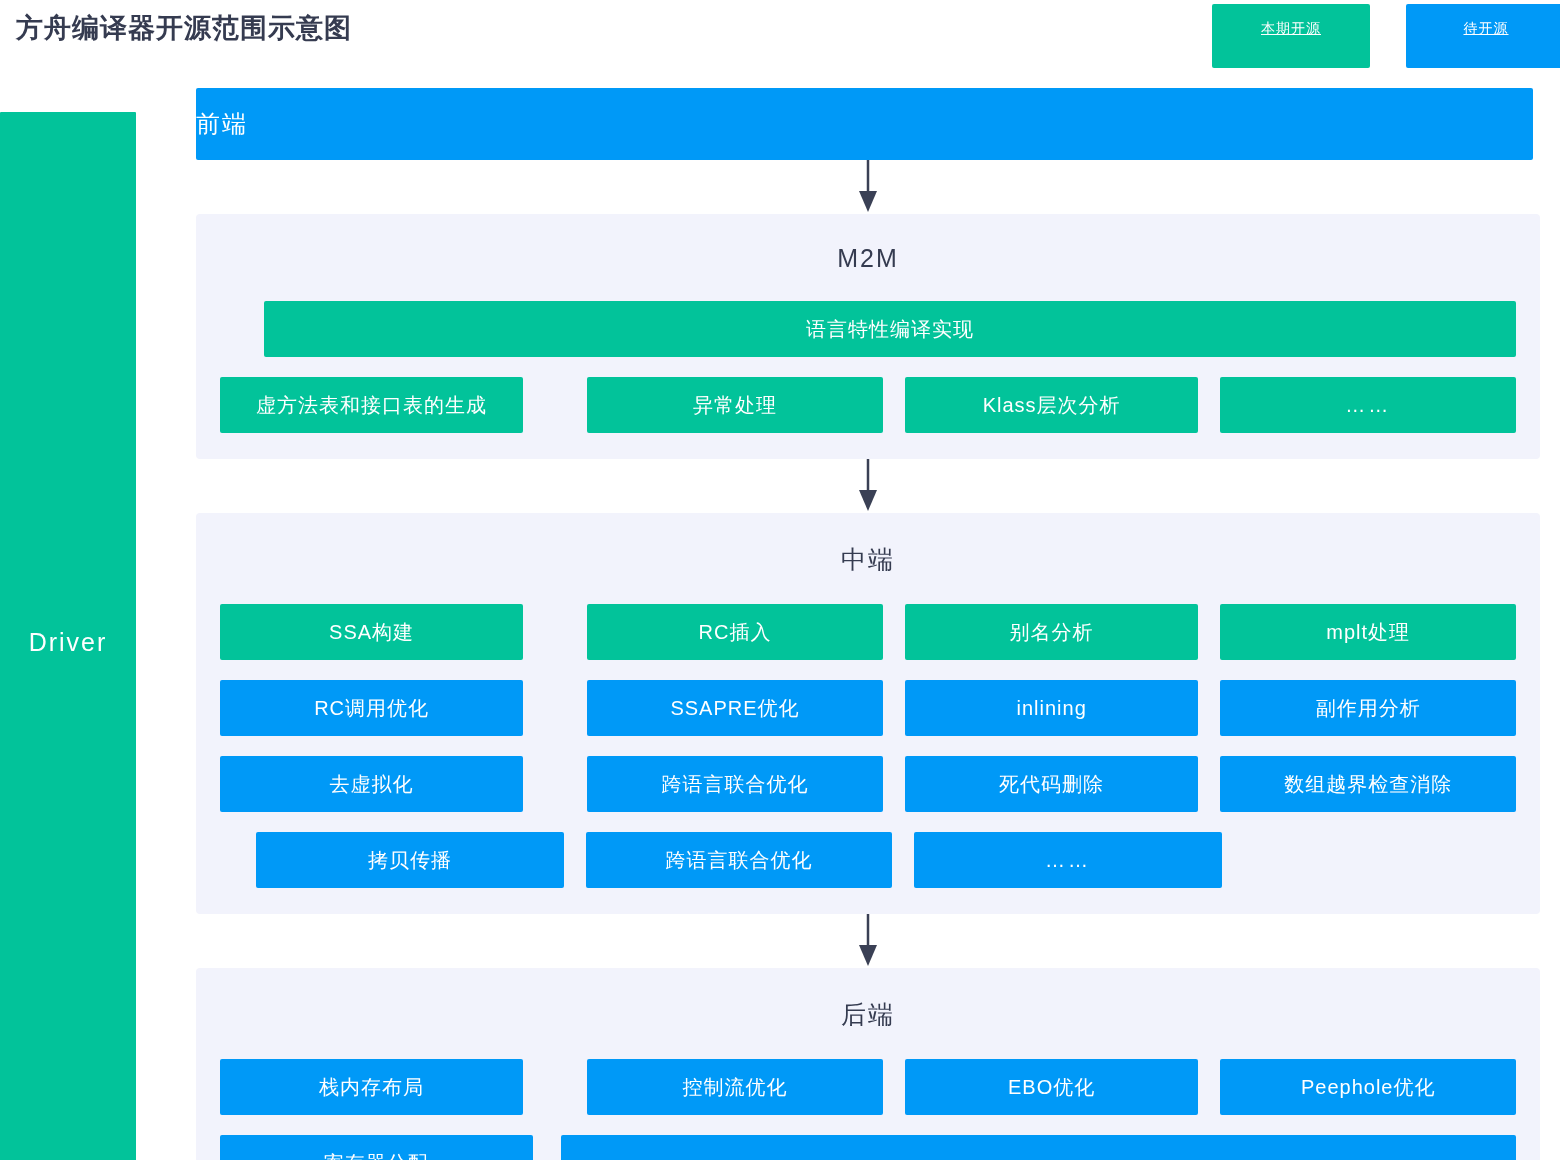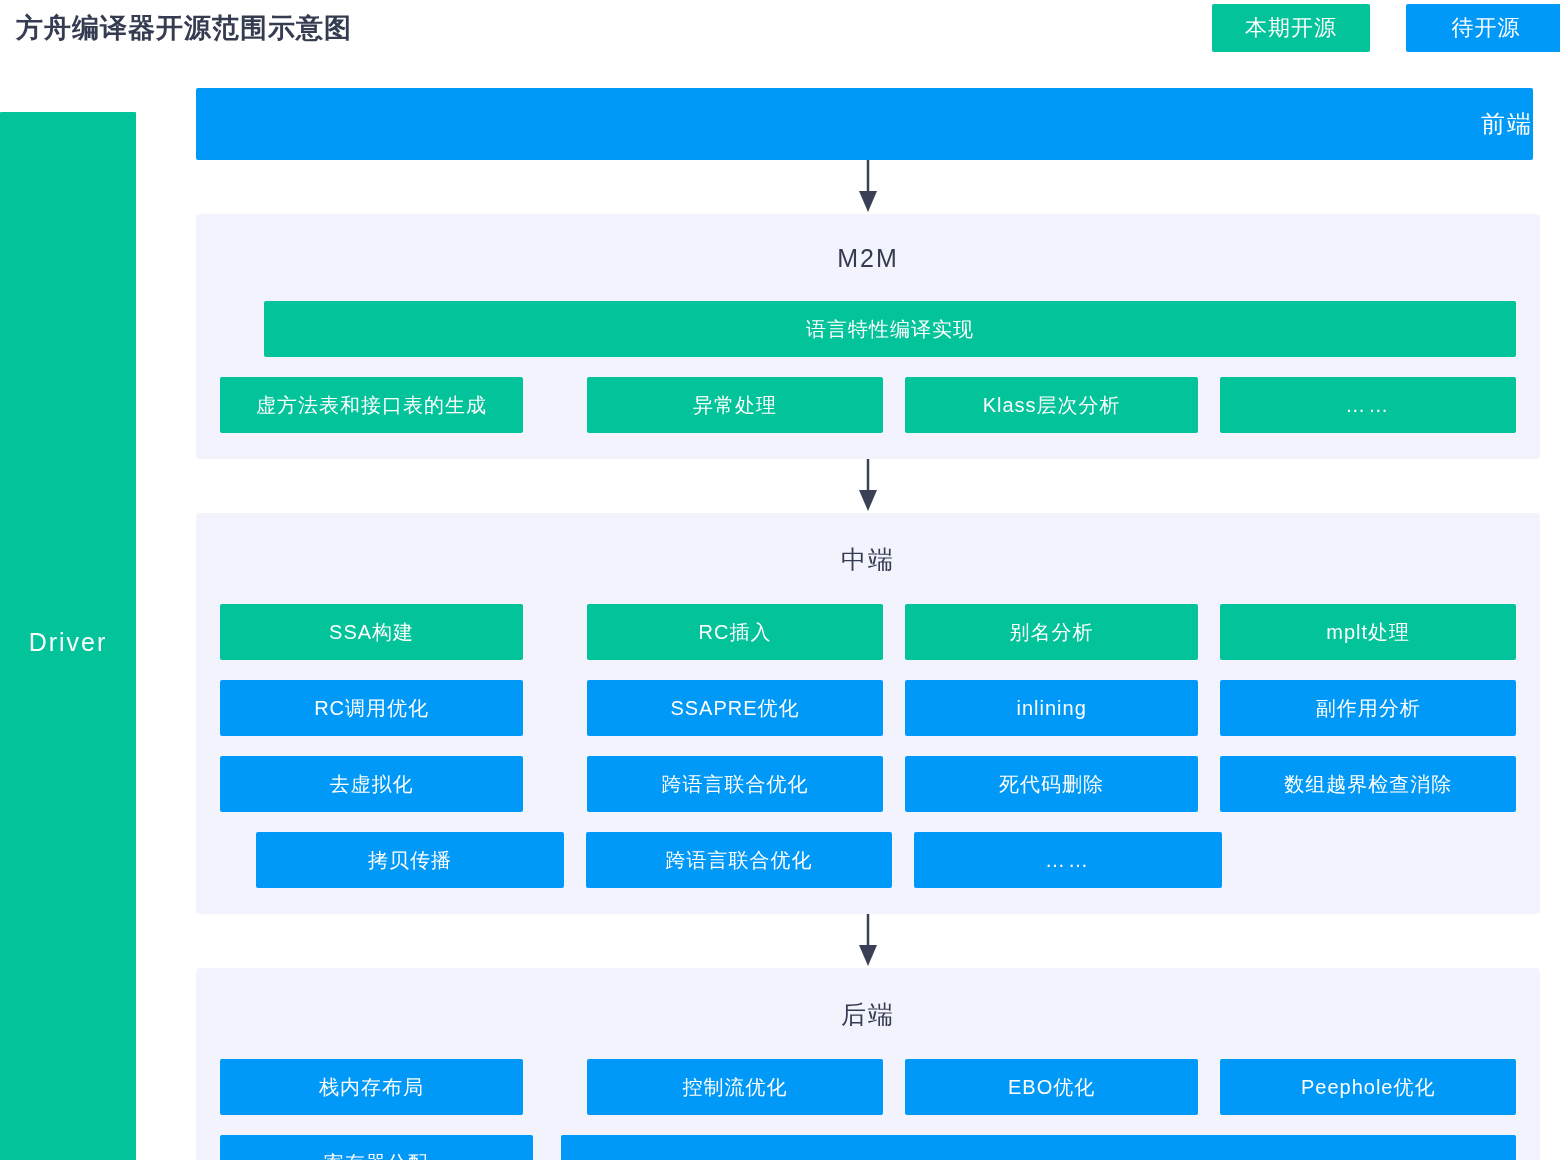--- a/index.html
+++ b/index.html
@@ -16,24 +16,25 @@
 
   
   #header { position: absolute; left: 12px; top: 0; width: 1560px; height: 88px; }
   #page-title {
     position: absolute; left: 4px; top: 10px;
     font-size: 27px; font-weight: bold; letter-spacing: 1px;
     color: #353b50; white-space: nowrap;
   }
   .legend-badge {
     position: absolute; top: 4px;
-    height: 48px; line-height: 48px;
+    height: 64px; line-height: 48px;
     text-align: center; color: #ffffff;
-    font-size: 22px; letter-spacing: 1px;
+    font-size: 14px; letter-spacing: 1px;
     border-radius: 2px;
+    text-decoration: underline;
   }
   .legend-badge .lbl { position: relative; z-index: 2; }
   .legend-badge::after {
     content: ""; position: absolute; left: 6px; top: 6px;
     width: 100%; height: 100%; z-index: -1; border-radius: 2px;
   }
   #legend-open   { left: 1200px; width: 158px; background: #02c39a; }
   #legend-open::after   { background: #9fe9d6; }
   #legend-todo   { left: 1394px; width: 160px; background: #0099f7; }
   #legend-todo::after   { background: #83cdfb; }
@@ -52,21 +53,21 @@
     z-index: -1; border-radius: 1px;
   }
 
   
   #main { position: absolute; left: 196px; top: 88px; width: 1344px; }
 
   .topbar {
     position: relative; width: 1337px; height: 72px;
     background: #0099f7; border-radius: 2px;
     color: #fff; font-size: 24px; letter-spacing: 2px;
-    display: flex; align-items: center; justify-content: flex-end;
+    display: flex; align-items: center; justify-content: flex-start;
   }
   .topbar::after {
     content: ""; position: absolute; left: 7px; top: 7px;
     width: 1337px; height: 72px; background: #83cdfb;
     z-index: -1; border-radius: 2px;
   }
 
   .arrow { position: relative; width: 100%; height: 54px; }
   .arrow svg { position: absolute; left: 50%; top: 0; transform: translateX(-50%); }
 

